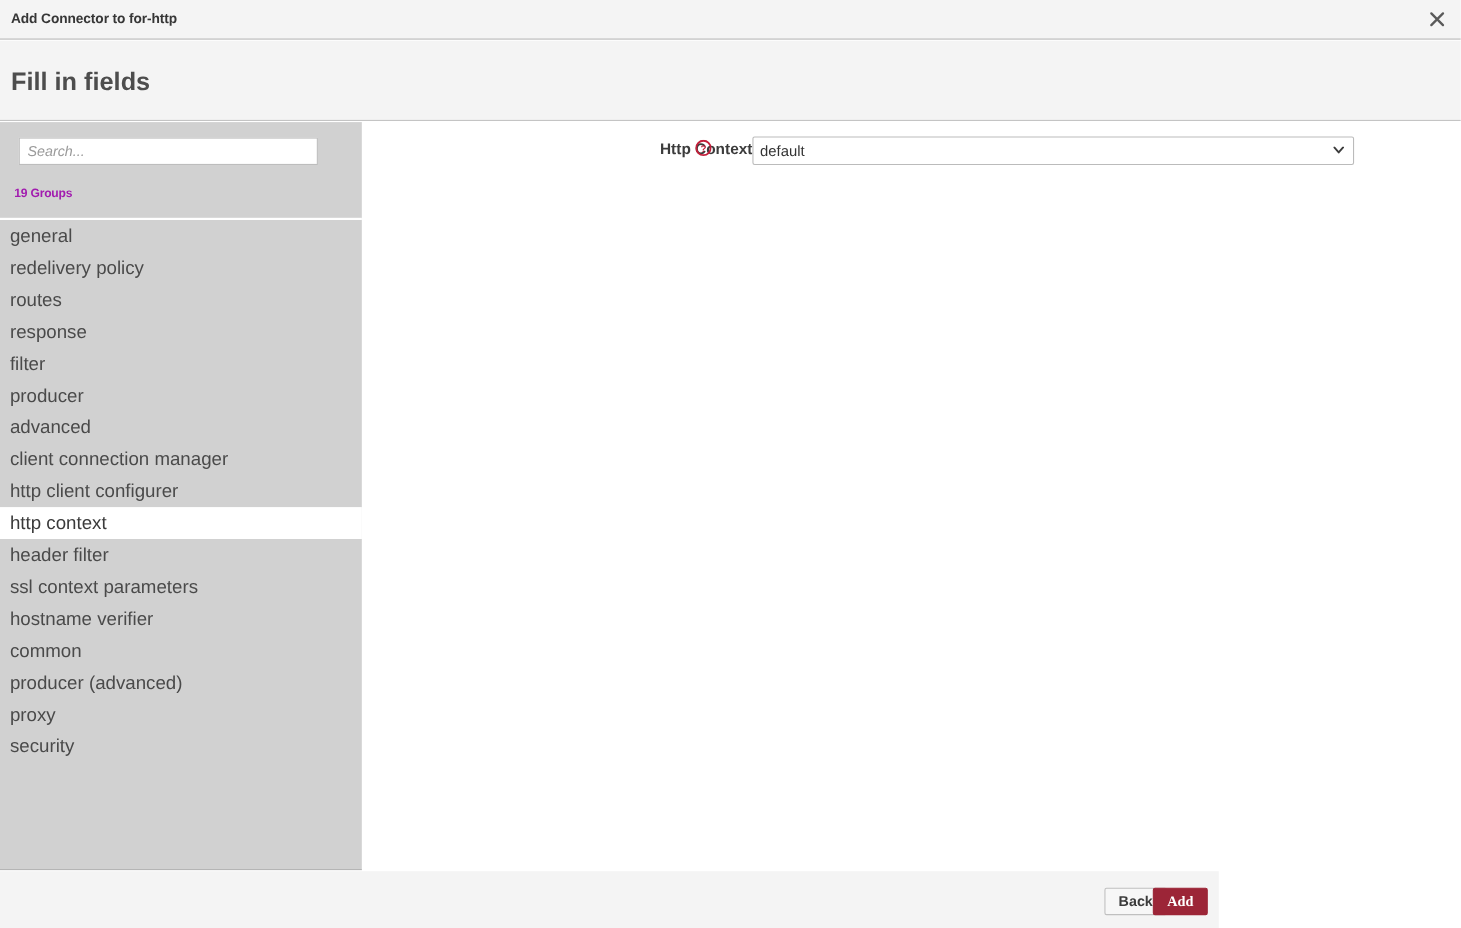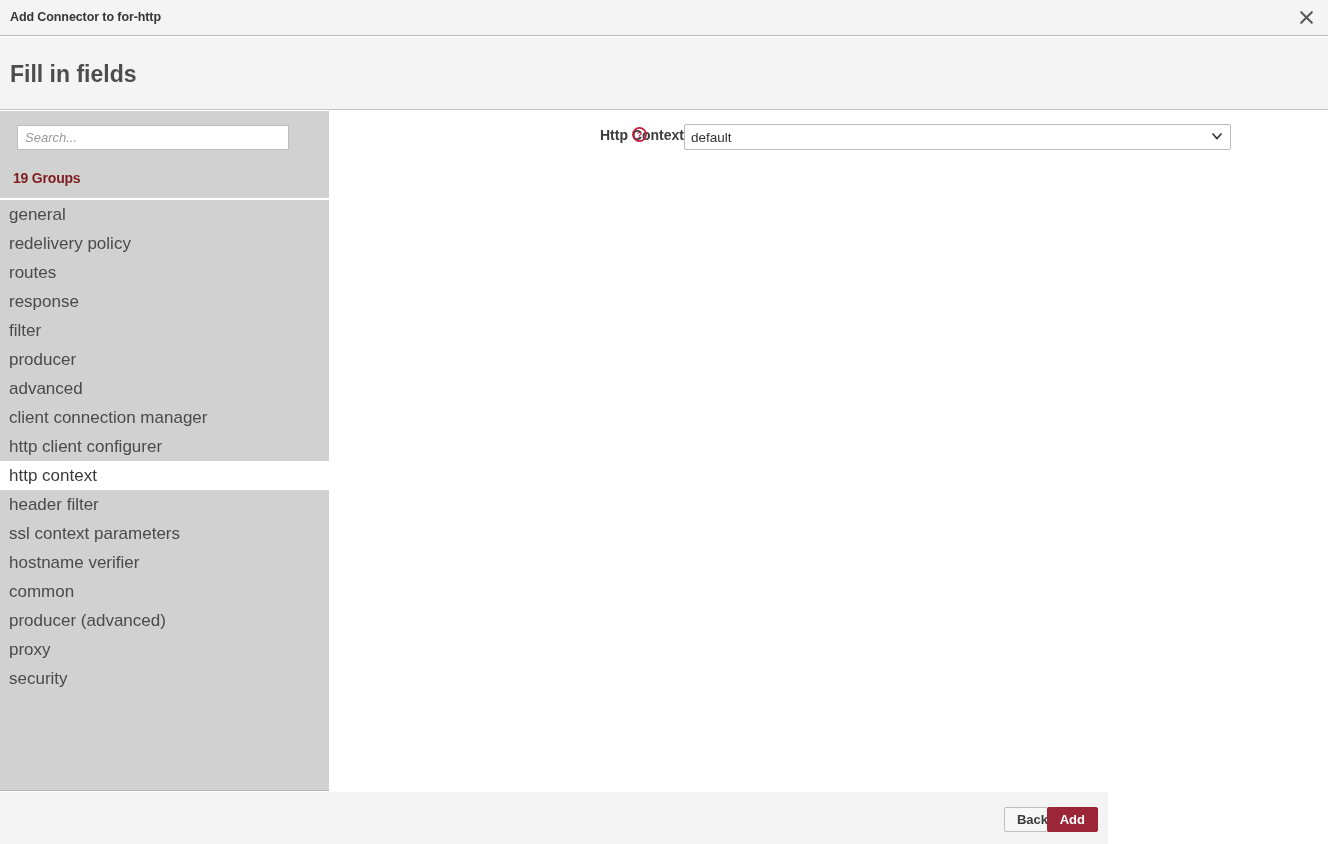--- a/index.html
+++ b/index.html
@@ -102,23 +102,23 @@
   }
   .search-input::placeholder {
     color: #9a9a9a;
     font-style: italic;
     font-size: 13px;
   }
   .groups-count {
     position: absolute;
     left: 13px;
     top: 59px;
-    font-size: 14px;
-    font-weight: bold;
-    color: #7f1d1d;
+    font-size: 11px;
+    font-weight: bold;
+    color: #a21caf;
     letter-spacing: -0.2px;
   }
   .group-divider {
     position: absolute;
     left: 0;
     top: 87px;
     width: 329px;
     height: 2px;
     background: #ffffff;
   }
@@ -240,20 +240,21 @@
     border: 1px solid #c0c0c0;
     color: #3c3c3c;
     min-width: 46px;
   }
   .btn-add {
     right: 10px;
     background: #9c2537;
     border: 1px solid #9c2537;
     color: #ffffff;
     min-width: 40px;
+    font-family: Liberation Serif, serif;
   }
 </style>
 </head>
 <body>
 
 <div class="titlebar">
   <div class="titlebar-title">Add Connector to for-http</div>
   <div class="close-btn">
     <svg width="15" height="15" viewBox="0 0 15 15" aria-hidden="true">
       <path d="M2.2 2.2 L12.8 12.8 M12.8 2.2 L2.2 12.8" stroke="#5a5a5a" stroke-width="2.1" stroke-linecap="round"></path>

